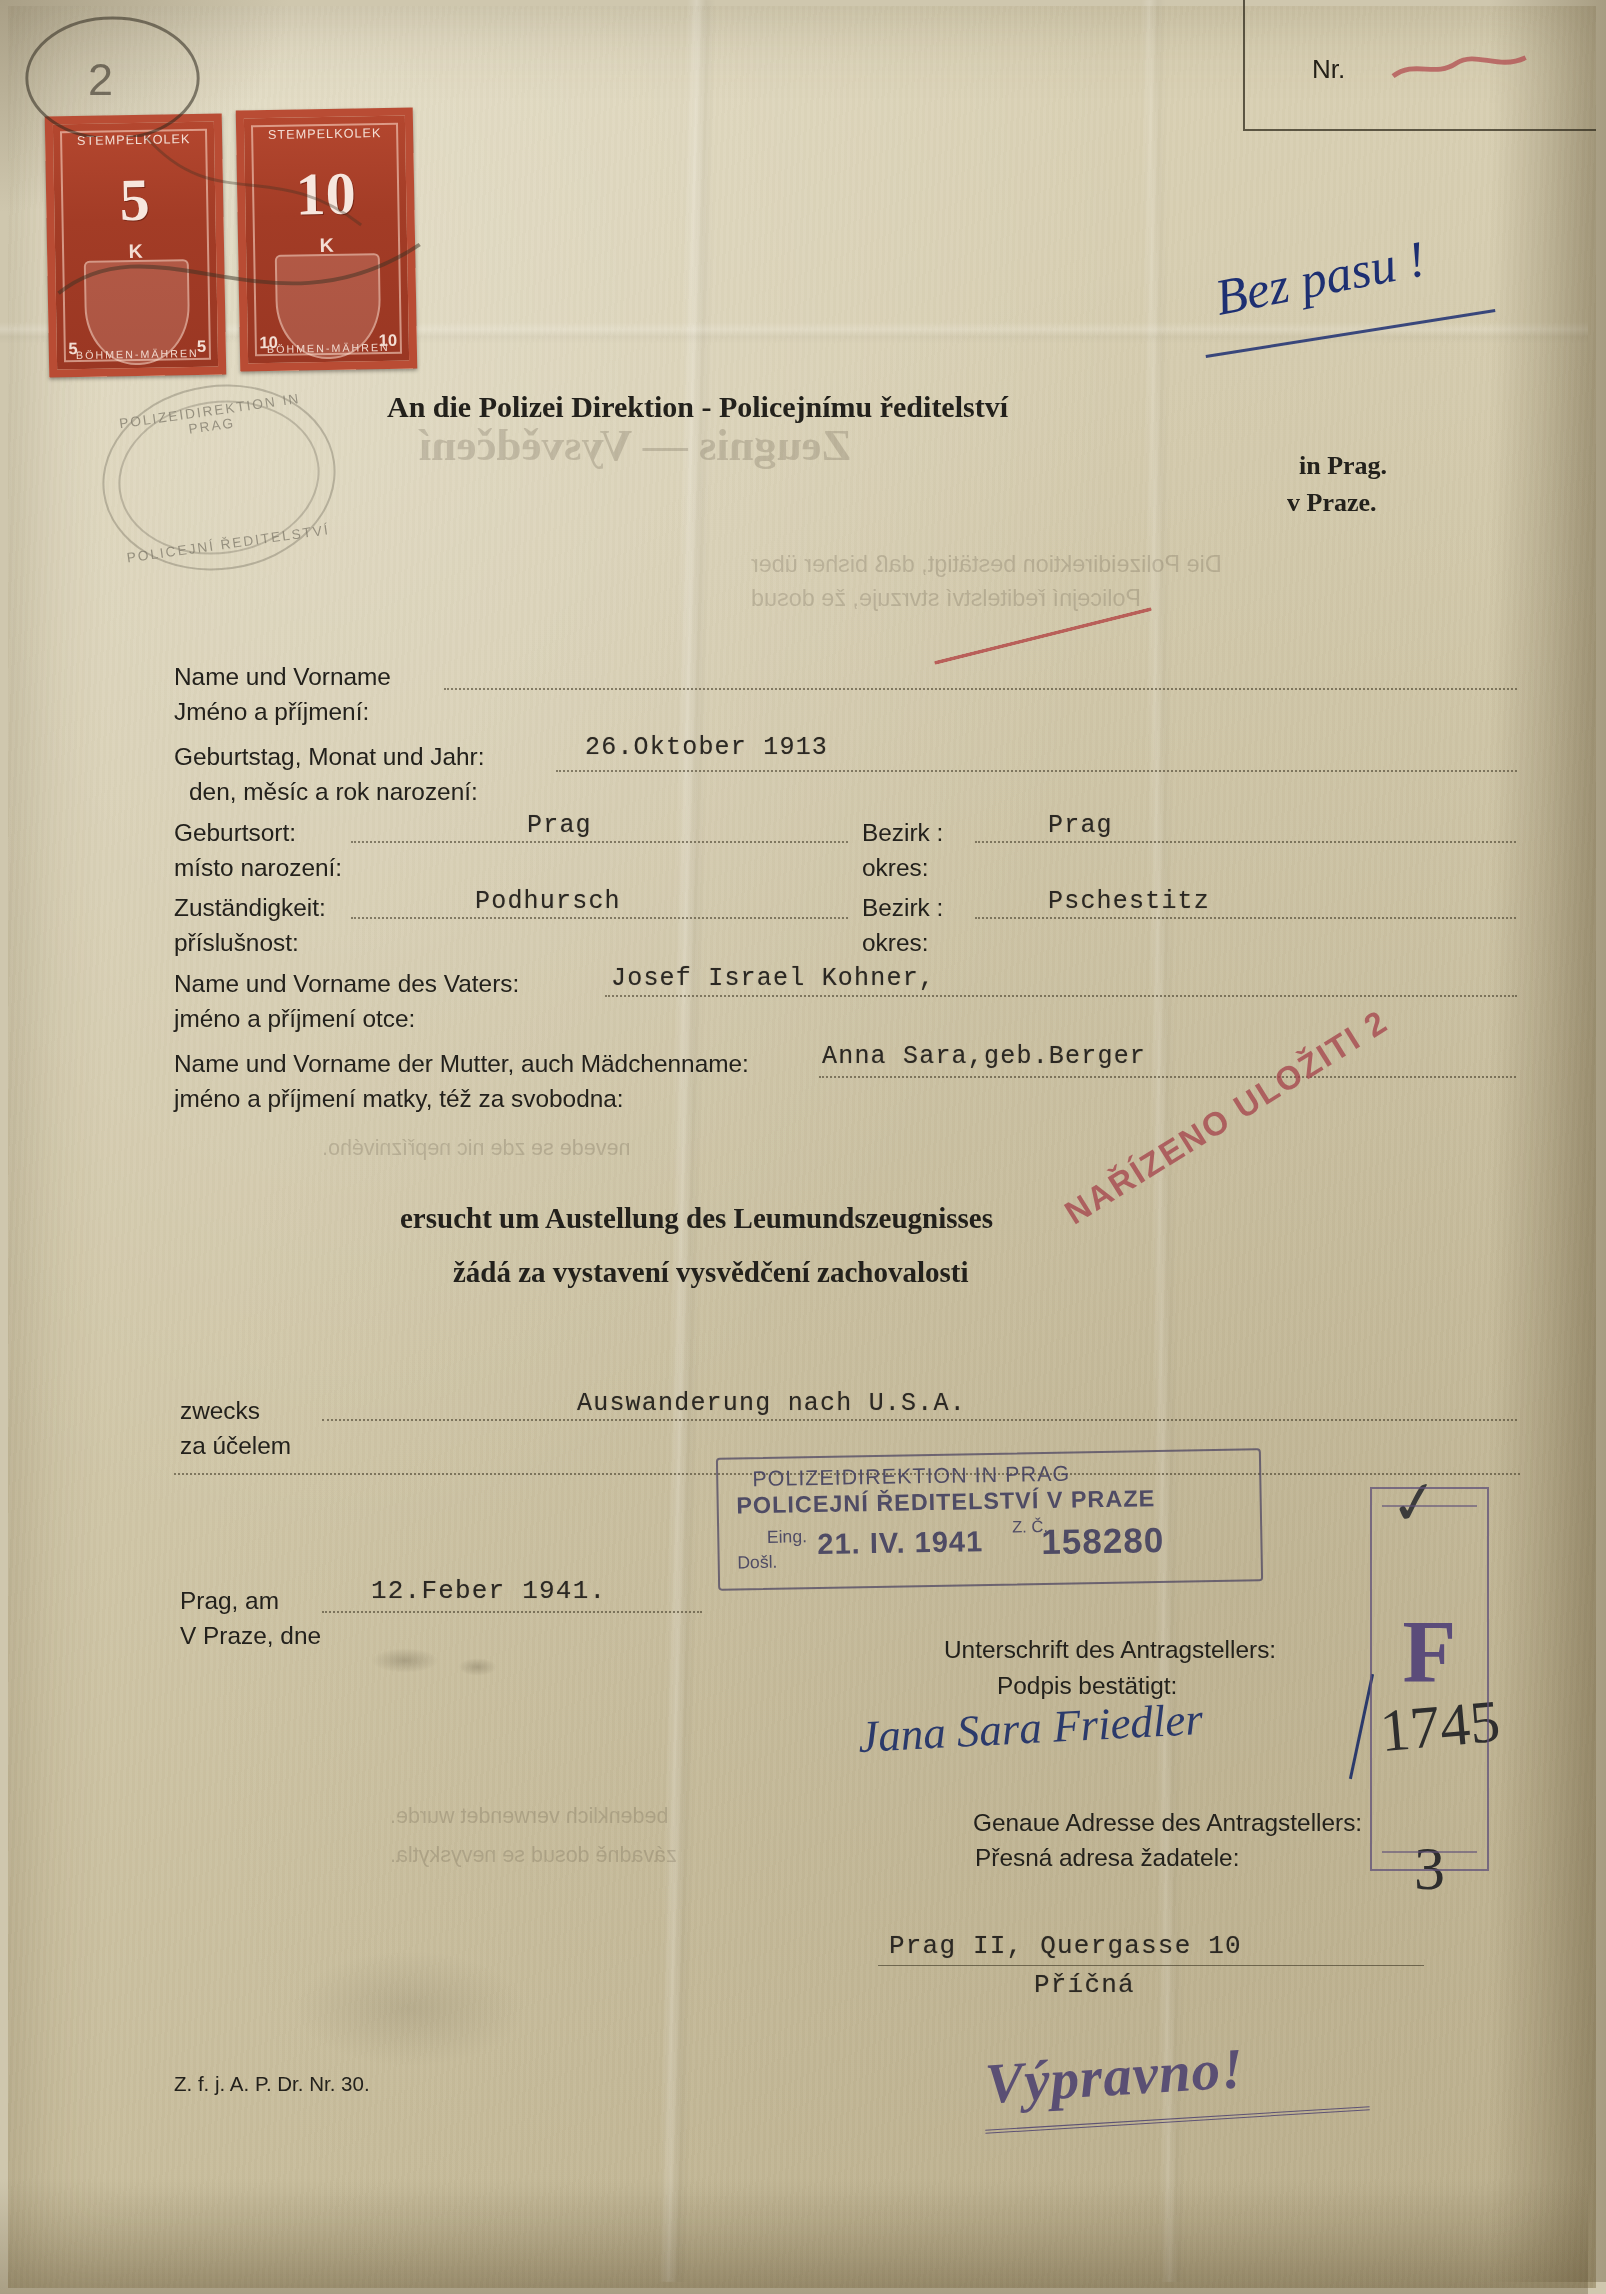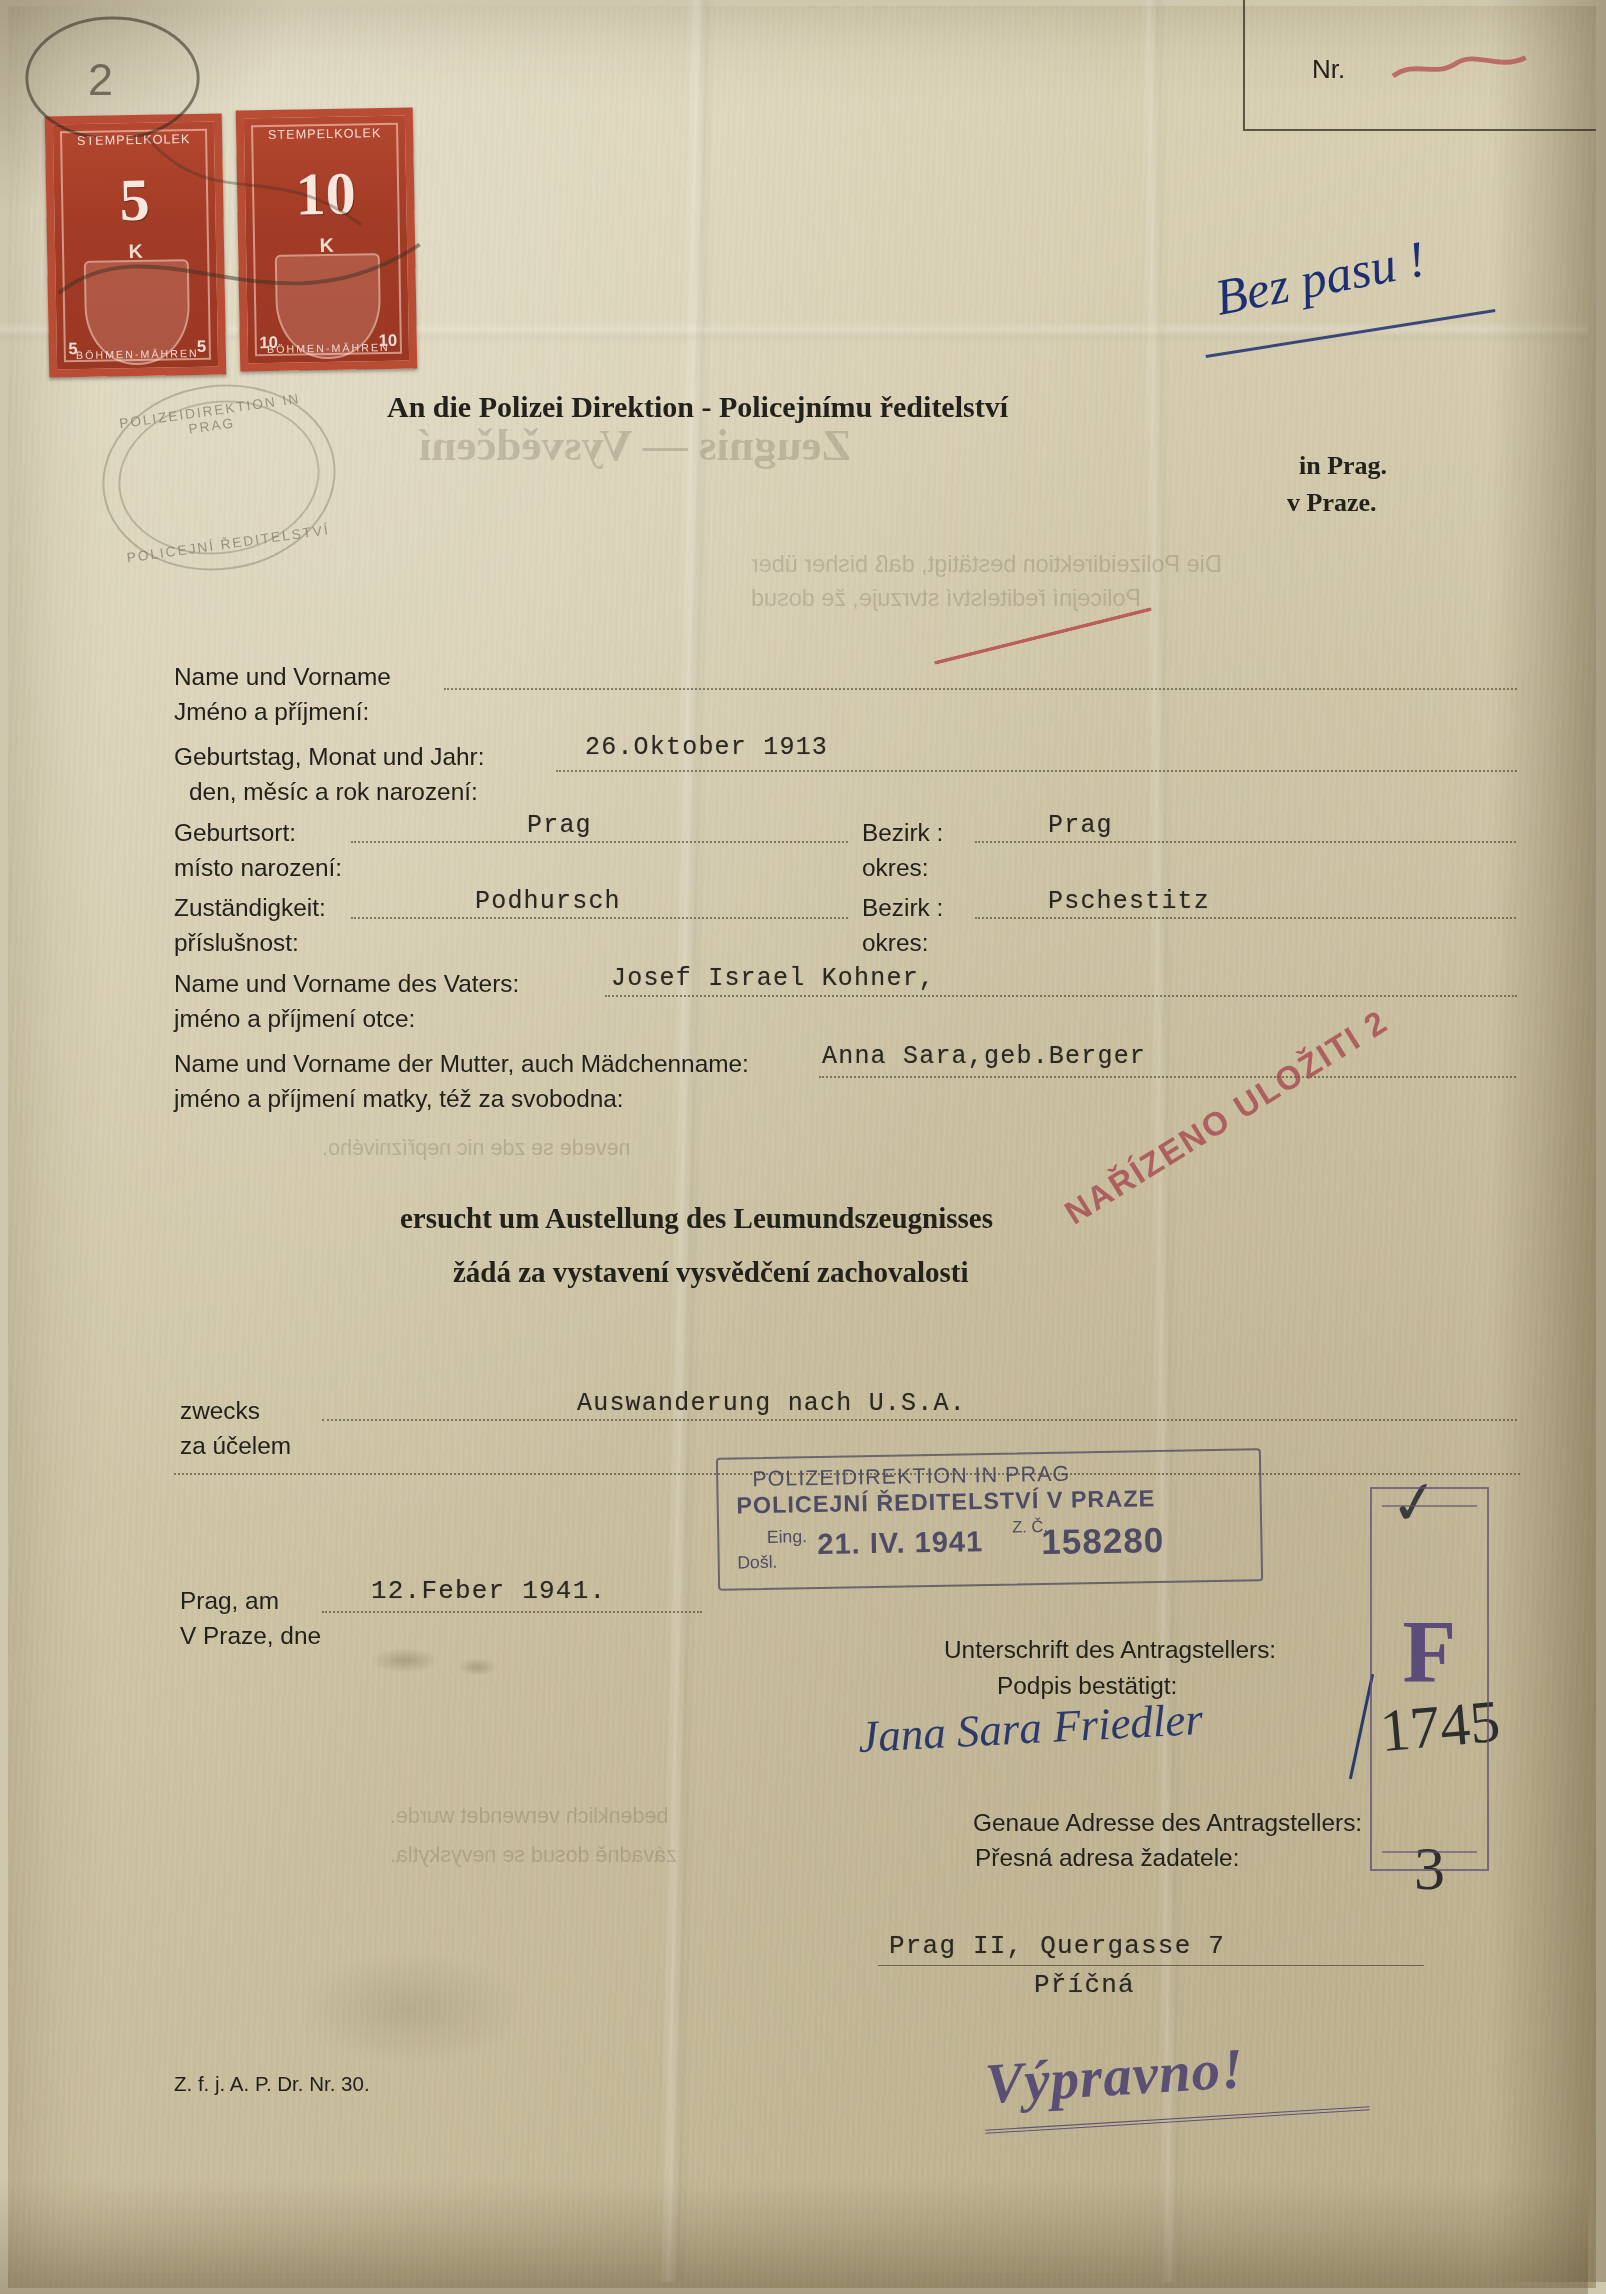--- a/index.html
+++ b/index.html
@@ -452,21 +452,21 @@
 
   <div class="fbox">
     <div class="inner-rule" style="top:15.6px;"></div>
     <div class="inner-rule" style="bottom:15.6px;"></div>
     <div class="f">F</div>
   </div>
 
   <div class="printed" style="left:941px; top:1809px; font-size:24.4px;margin-left:32px;">Genaue Adresse des Antragstellers:</div>
   <div class="printed" style="left:975px; top:1844px; font-size:24.4px;">Přesná adresa žadatele:</div>
   <div class="rule" style="left:878px; top:1965px; width:546px;"></div>
-  <div class="typed" style="left:889px; top:1931px; font-size:26px;">Prag II, Quergasse 7</div>
+  <div class="typed" style="left:889px; top:1931px; font-size:26px;">Prag II, Quergasse 10</div>
   <div class="typed" style="left:1034px; top:1970px; font-size:26px;">Příčná</div>
 
   <div class="vyp">Výpravno!</div>
   <div class="vyp-underline"></div>
 
   <div class="printed" style="left:174px; top:2072px; font-size:20.5px;">Z. f. j. A. P. Dr. Nr. 30.</div>
 
   <div class="smudge" style="left:371px; top:1648px; width:68px; height:25px;"></div>
   <div class="smudge" style="left:458px; top:1658px; width:39px; height:17.6px;"></div>
   <div class="smudge" style="left:293px; top:1950px; width:234px; height:117px; opacity:.5;"></div>

